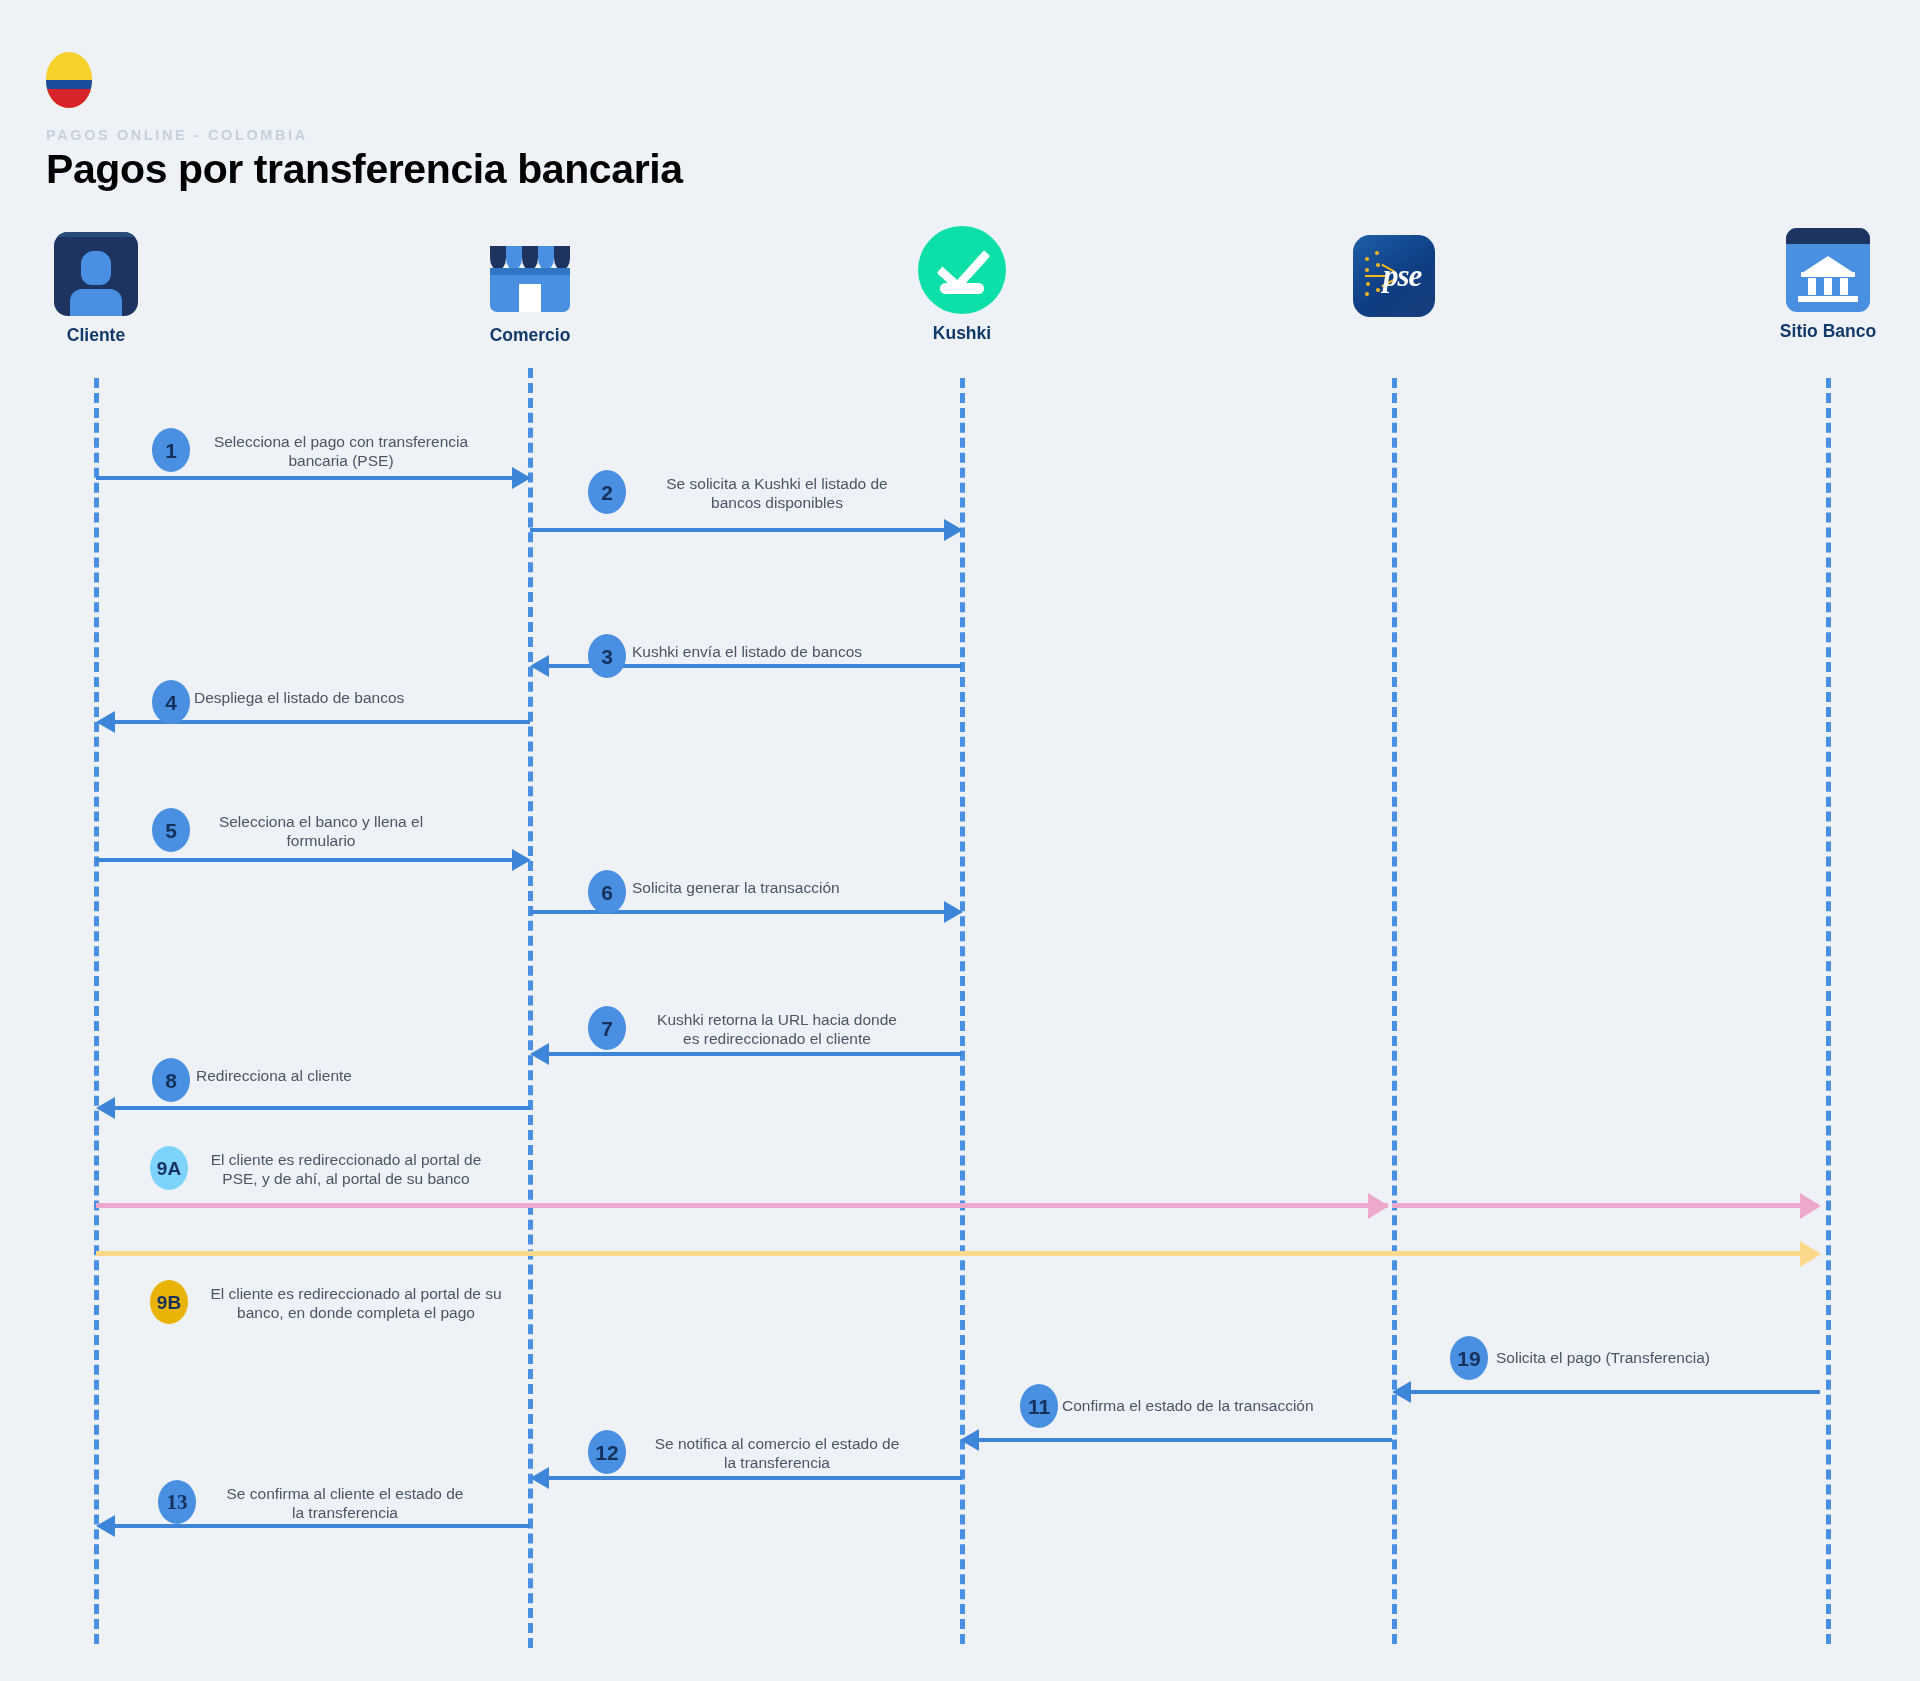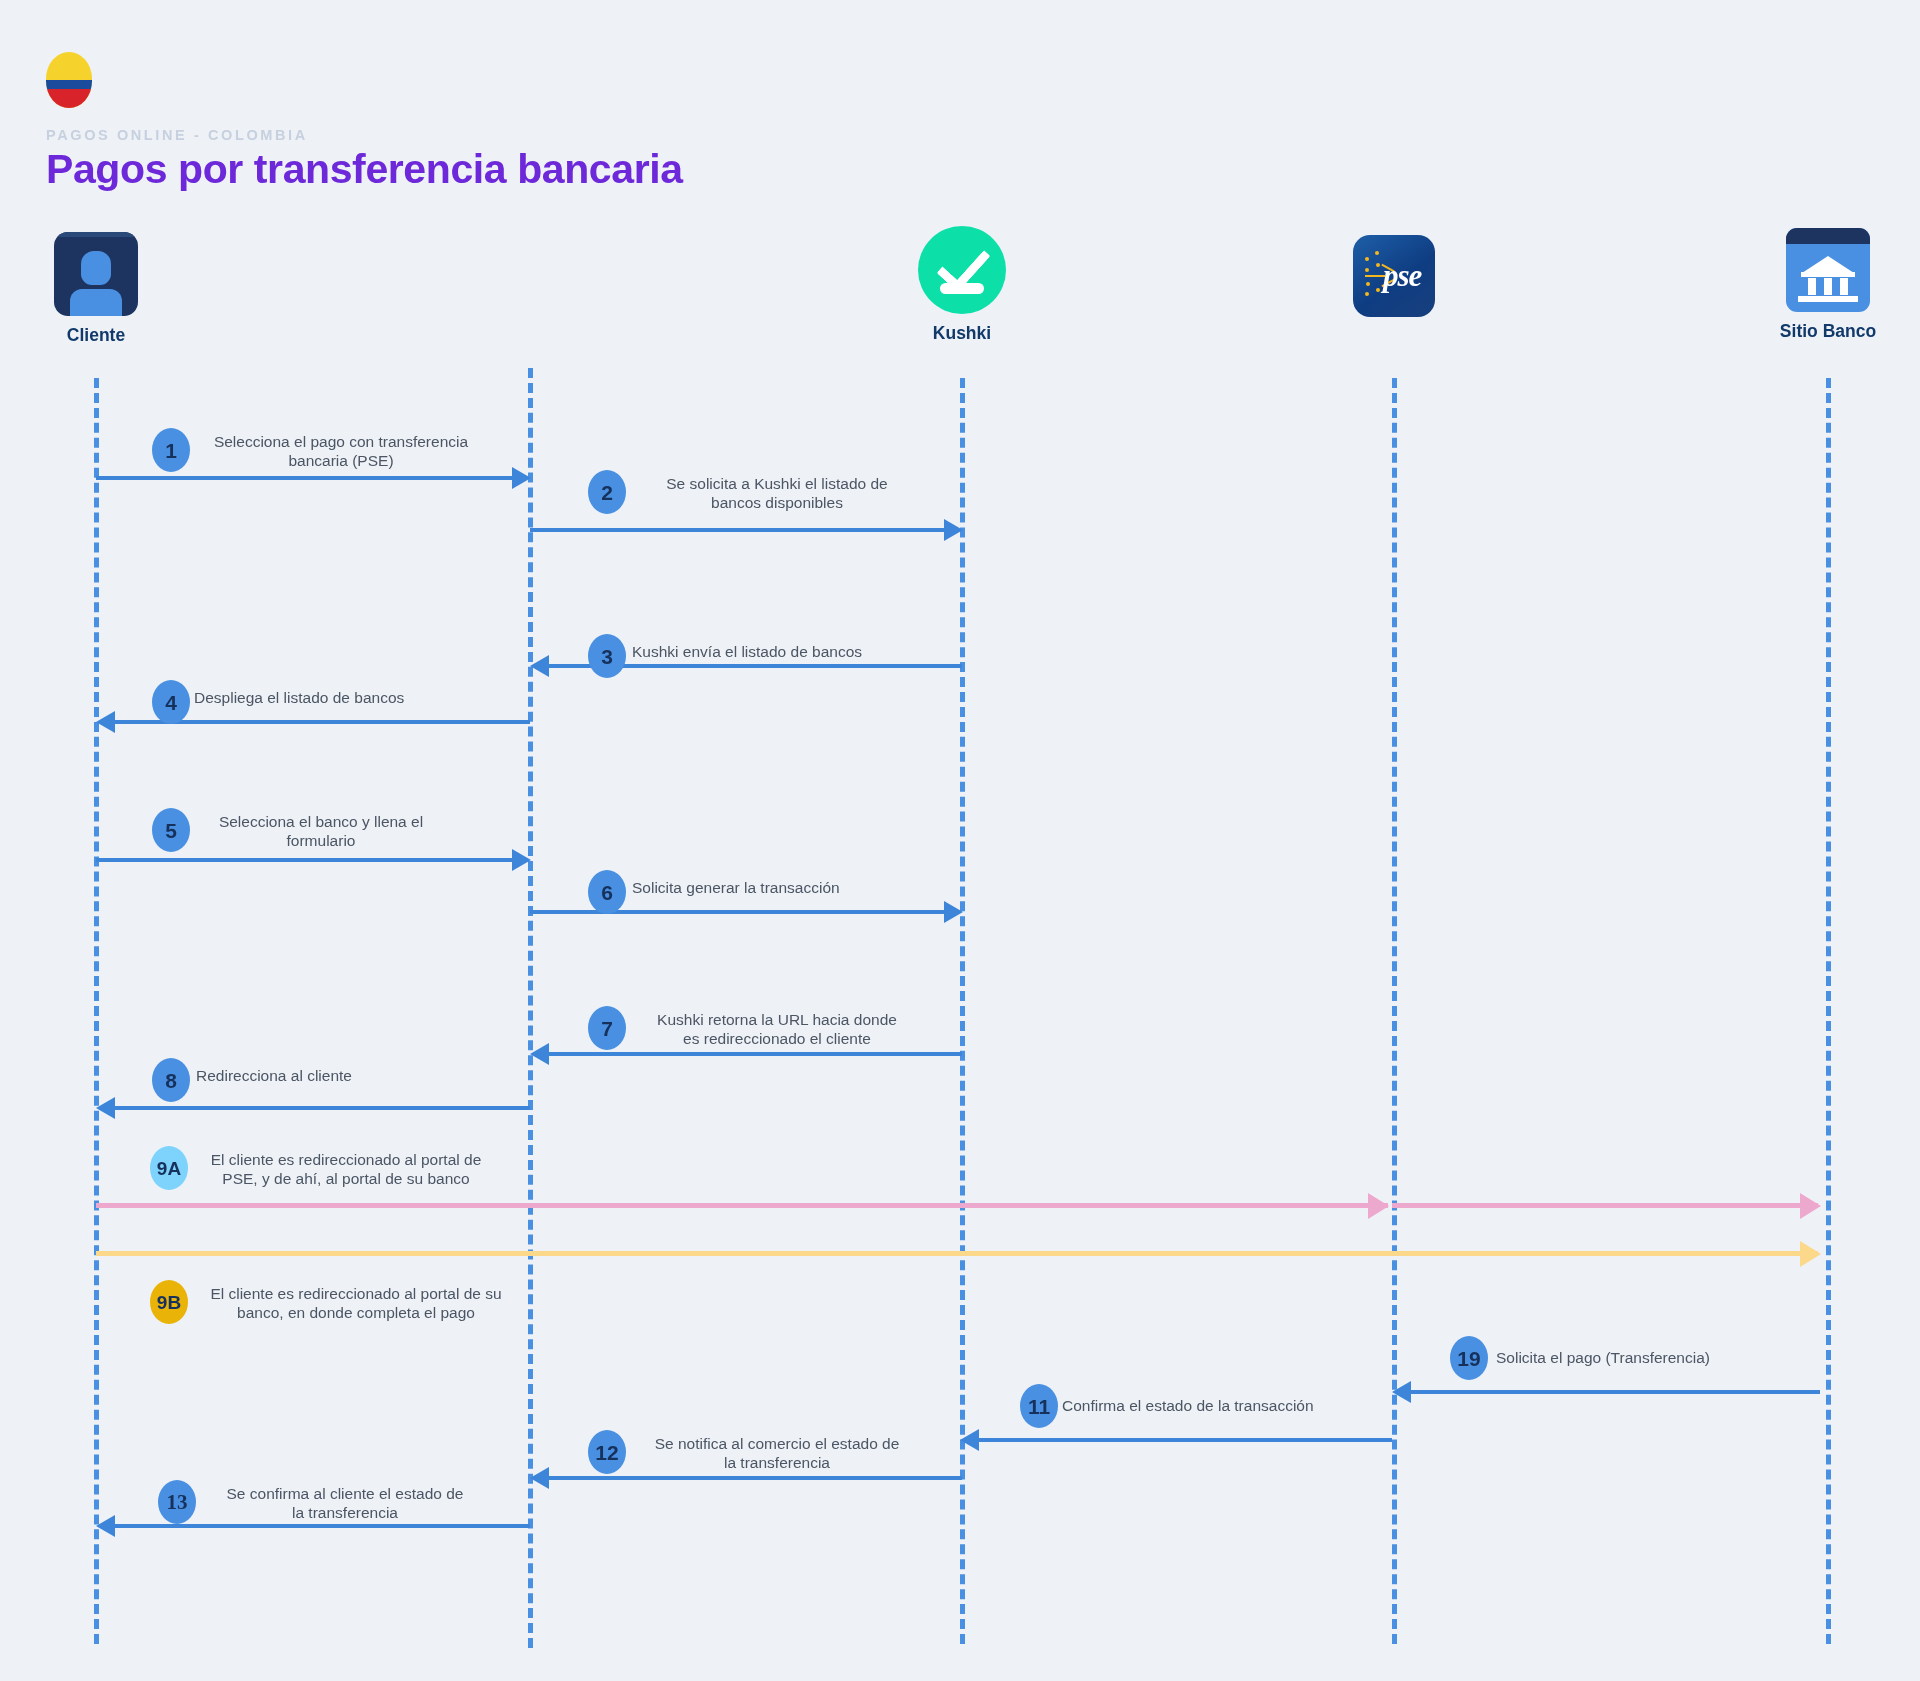--- a/index.html
+++ b/index.html
@@ -22,21 +22,21 @@
   .flag .band-b{position:absolute;left:0;right:0;top:50%;height:16%;background:#1a4b9c;}
   .flag .band-r{position:absolute;left:0;right:0;top:66%;bottom:0;background:#d8232a;}
 
   .eyebrow{
     position:absolute;left:46px;top:127px;
     font-size:14.5px;font-weight:700;letter-spacing:2.6px;
     color:#c6d0de;
   }
   .page-title{
     position:absolute;left:46px;top:146px;
-    font-size:41px;font-weight:700;color:#6d28d9;
+    font-size:41px;font-weight:700;color:#000000;
     letter-spacing:-0.4px;
   }
 
   
   .actor{position:absolute;width:200px;text-align:center;}
   .actor .label{
     font-size:17.5px;font-weight:700;color:#113a6b;
     margin-top:9px;white-space:nowrap;
   }
   .iconbox{width:84px;height:84px;margin:0 auto;position:relative;}
@@ -171,20 +171,35 @@
 
   <div class="actor" style="left:-4px;top:232px;">
     <div class="iconbox ic-client">
       <div class="topbar"></div>
       <div class="head"></div>
       <div class="body"></div>
     </div>
     <div class="label">Cliente</div>
   </div>
 
+  <div class="actor" style="left:430px;top:232px;">
+    <div class="iconbox ic-store">
+      <div class="awn">
+        <i></i>
+          <i></i>
+          <i></i>
+          <i></i>
+          <i></i>
+      </div>
+      <div class="band"></div>
+      <div class="walls"></div>
+      <div class="door"></div>
+    </div>
+    <div class="label">Comercio</div>
+  </div>
 
   <div class="actor" style="left:1294px;top:234px;">
     <div class="ic-pse">
       <div class="dot" style="left:12px;top:22px;"></div>
       <div class="dot" style="left:22px;top:16px;"></div>
       <div class="dot" style="left:12px;top:33px;"></div>
       <div class="dot" style="left:23px;top:28px;"></div>
       <div class="ln" style="left:12px;top:40px;width:20px;"></div>
       <div class="ln" style="left:28px;top:32px;width:14px;transform:rotate(28deg);"></div>
       <div class="ln" style="left:28px;top:47px;width:14px;transform:rotate(-28deg);"></div>

